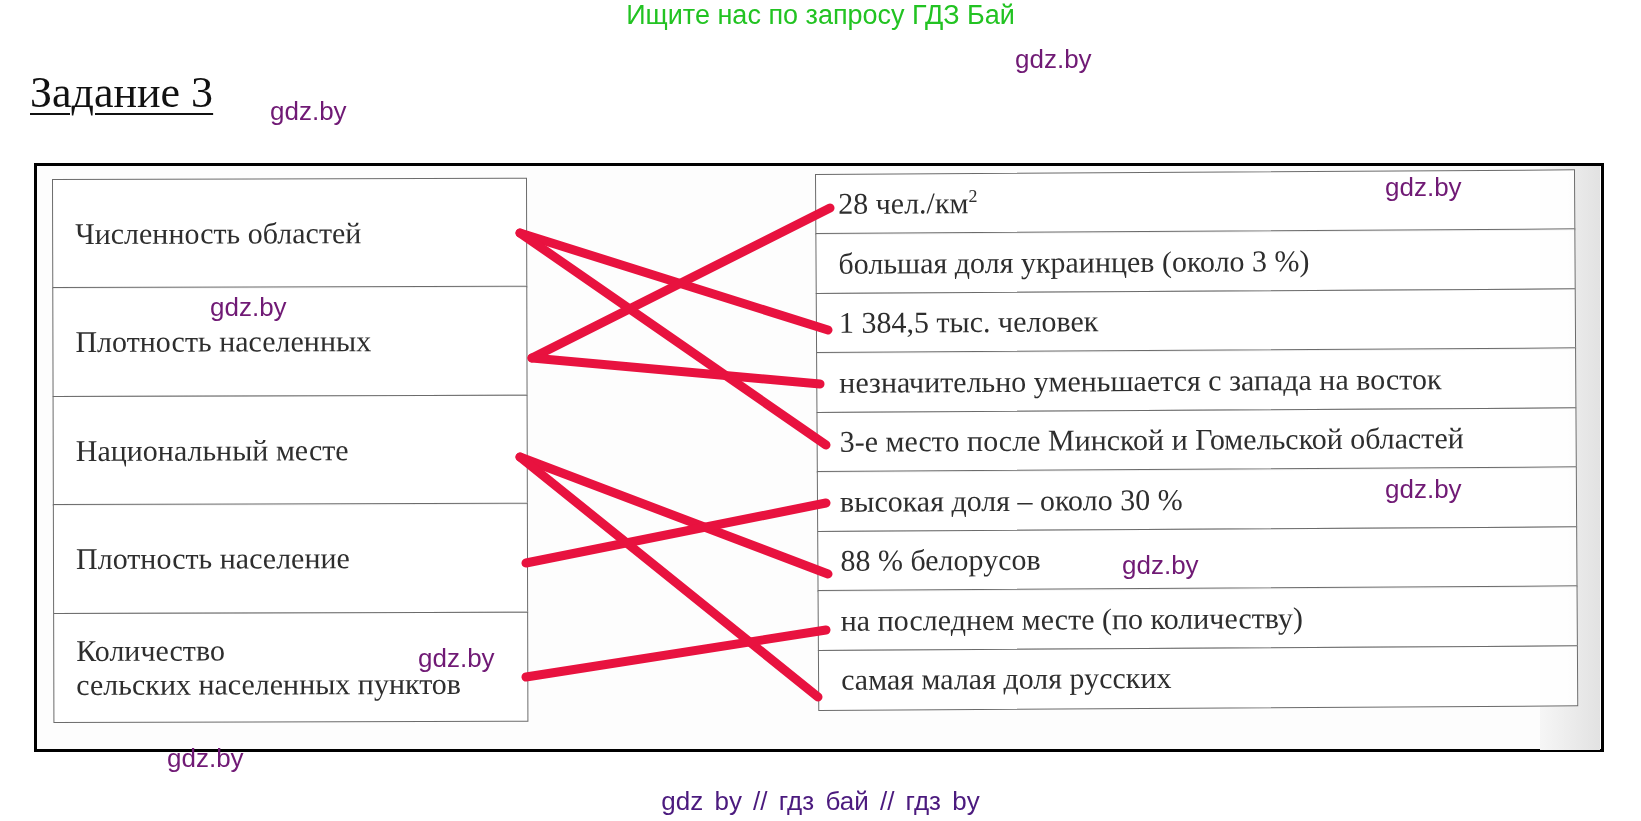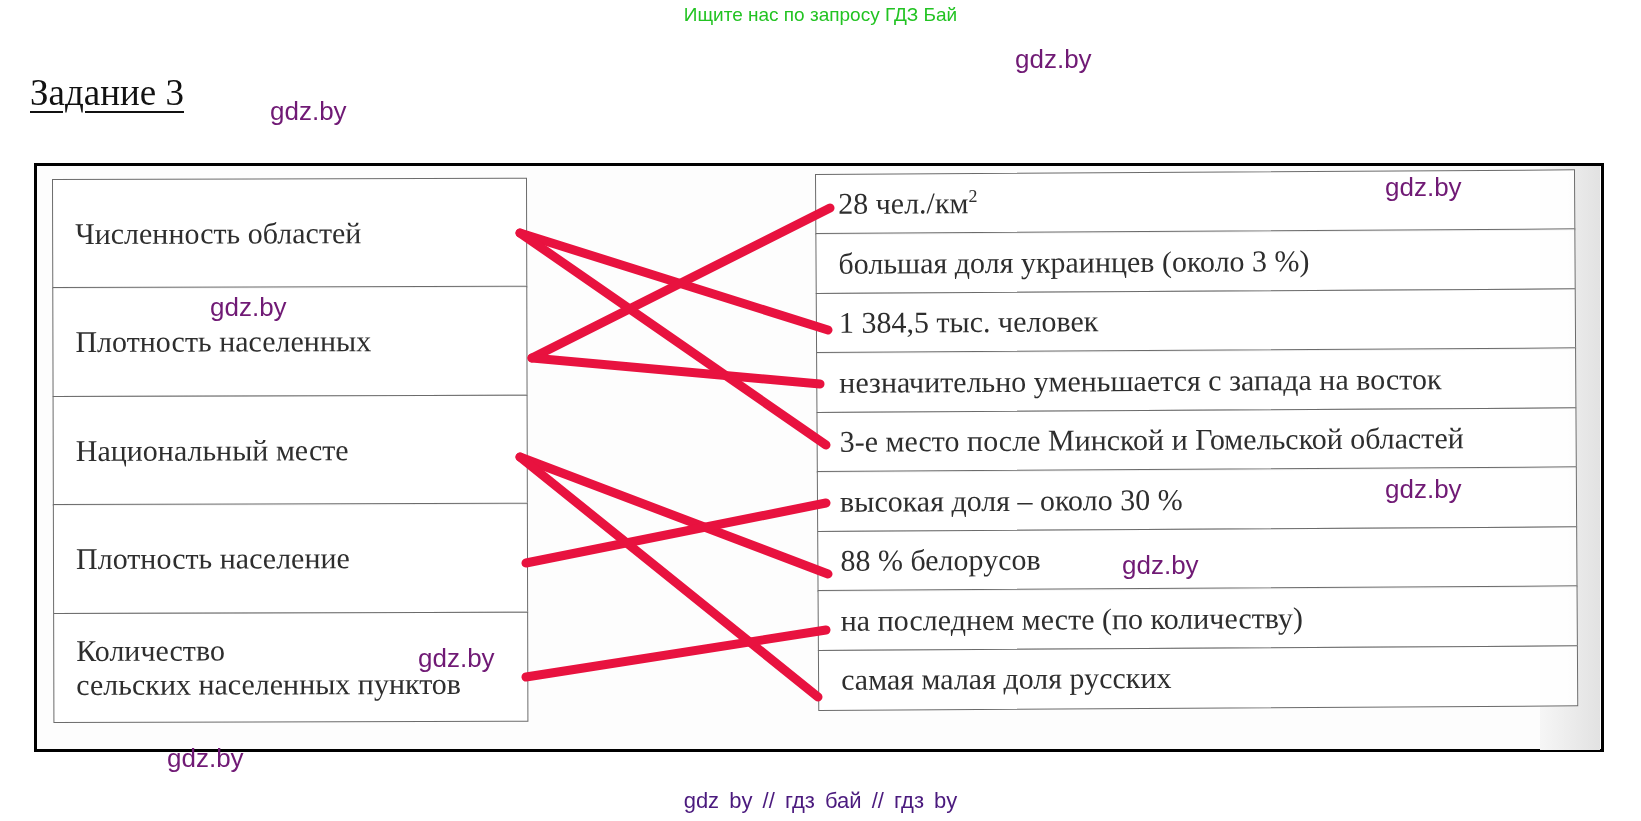--- a/index.html
+++ b/index.html
@@ -14,39 +14,39 @@
       overflow: hidden;
       font-family: "Liberation Sans", sans-serif;
     }
     .watermark-top {
       position: absolute;
       top: 0;
       left: 0;
       width: 1641px;
       text-align: center;
       color: #22c322;
-      font-size: 19px;
+      font-size: 27px;
       line-height: 30px;
       font-family: "Liberation Sans", sans-serif;
     }
     .gdz {
       position: absolute;
       color: #701a75;
       font-size: 26px;
       font-family: "Liberation Sans", sans-serif;
       line-height: 30px;
       white-space: nowrap;
       z-index: 5;
     }
     .task-title {
       position: absolute;
       left: 30px;
       top: 68px;
       font-family: "Liberation Serif", serif;
-      font-size: 37px;
+      font-size: 44px;
       line-height: 50px;
       color: #111111;
       text-decoration: underline;
       text-underline-offset: 6px;
       text-decoration-thickness: 2px;
     }
     .frame {
       position: absolute;
       left: 34px;
       top: 163px;
@@ -113,21 +113,21 @@
       z-index: 4;
       pointer-events: none;
     }
     .watermark-bottom {
       position: absolute;
       top: 786px;
       left: 0;
       width: 1641px;
       text-align: center;
       color: #4b1a7e;
-      font-size: 22px;
+      font-size: 26px;
       line-height: 30px;
       font-family: "Liberation Sans", sans-serif;
       word-spacing: 4px;
     }
   </style>
 </head>
 <body>
 
 <div class="watermark-top">Ищите нас по запросу ГДЗ Бай</div>
 

